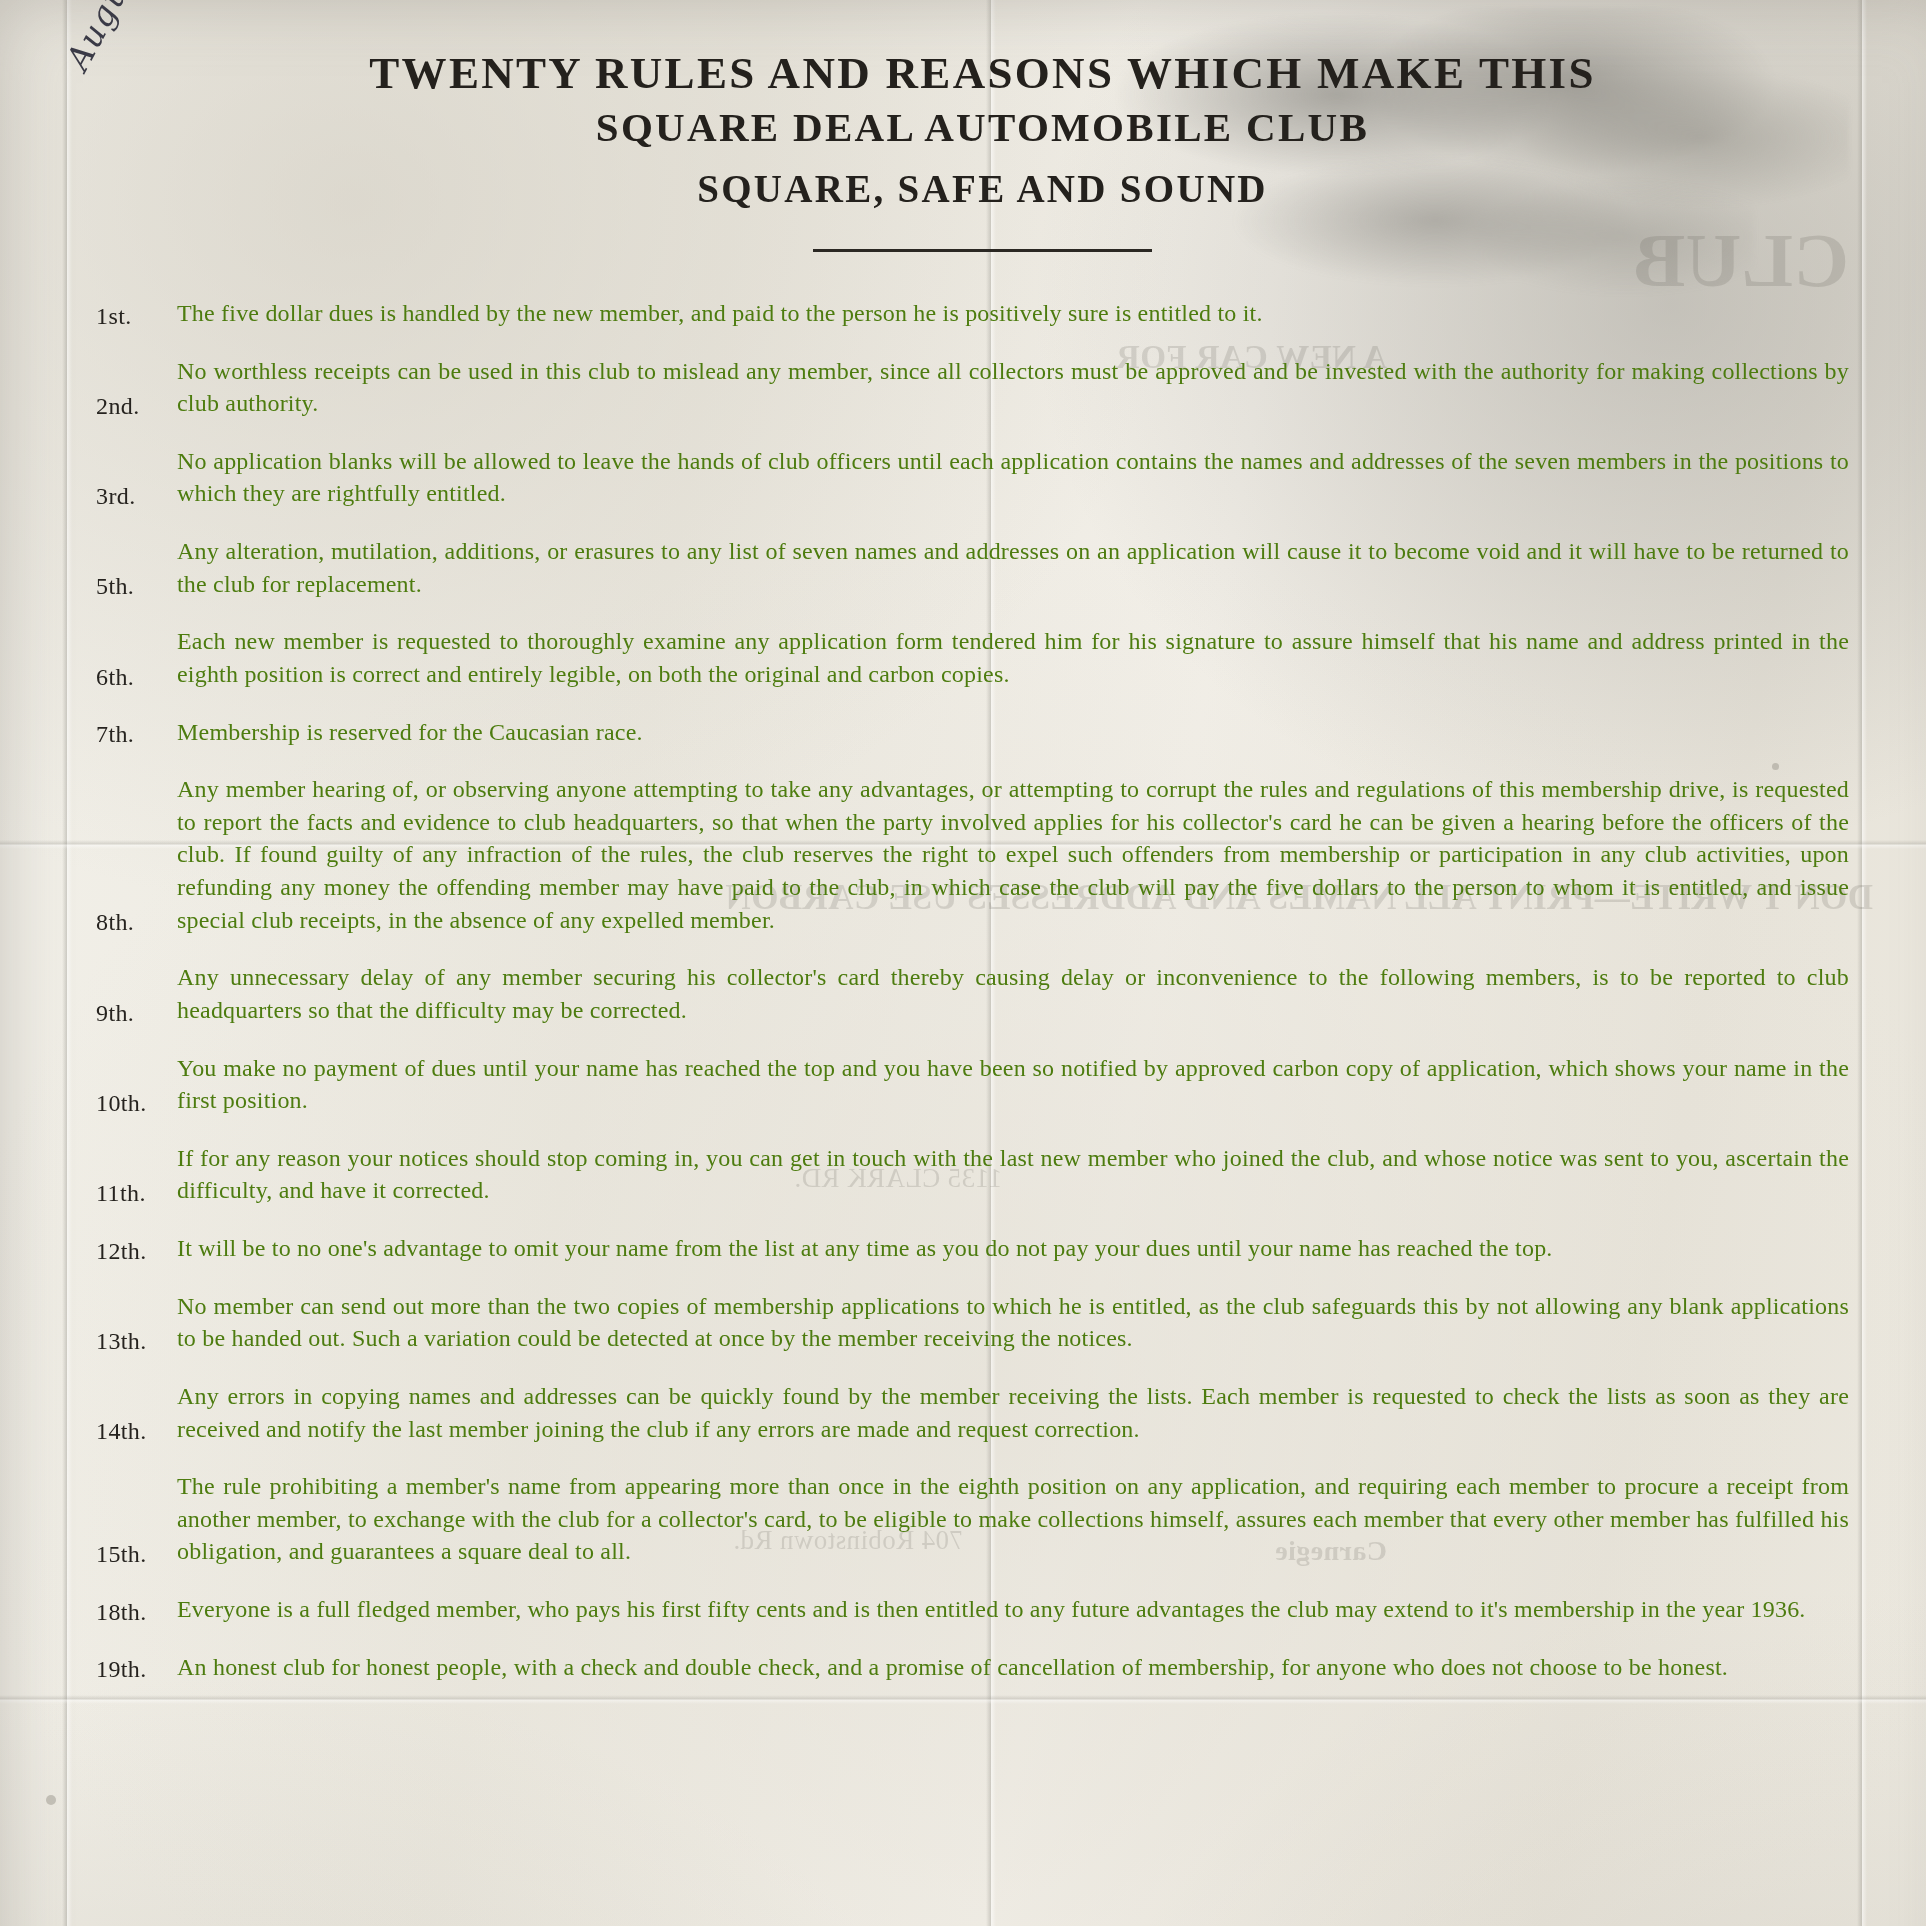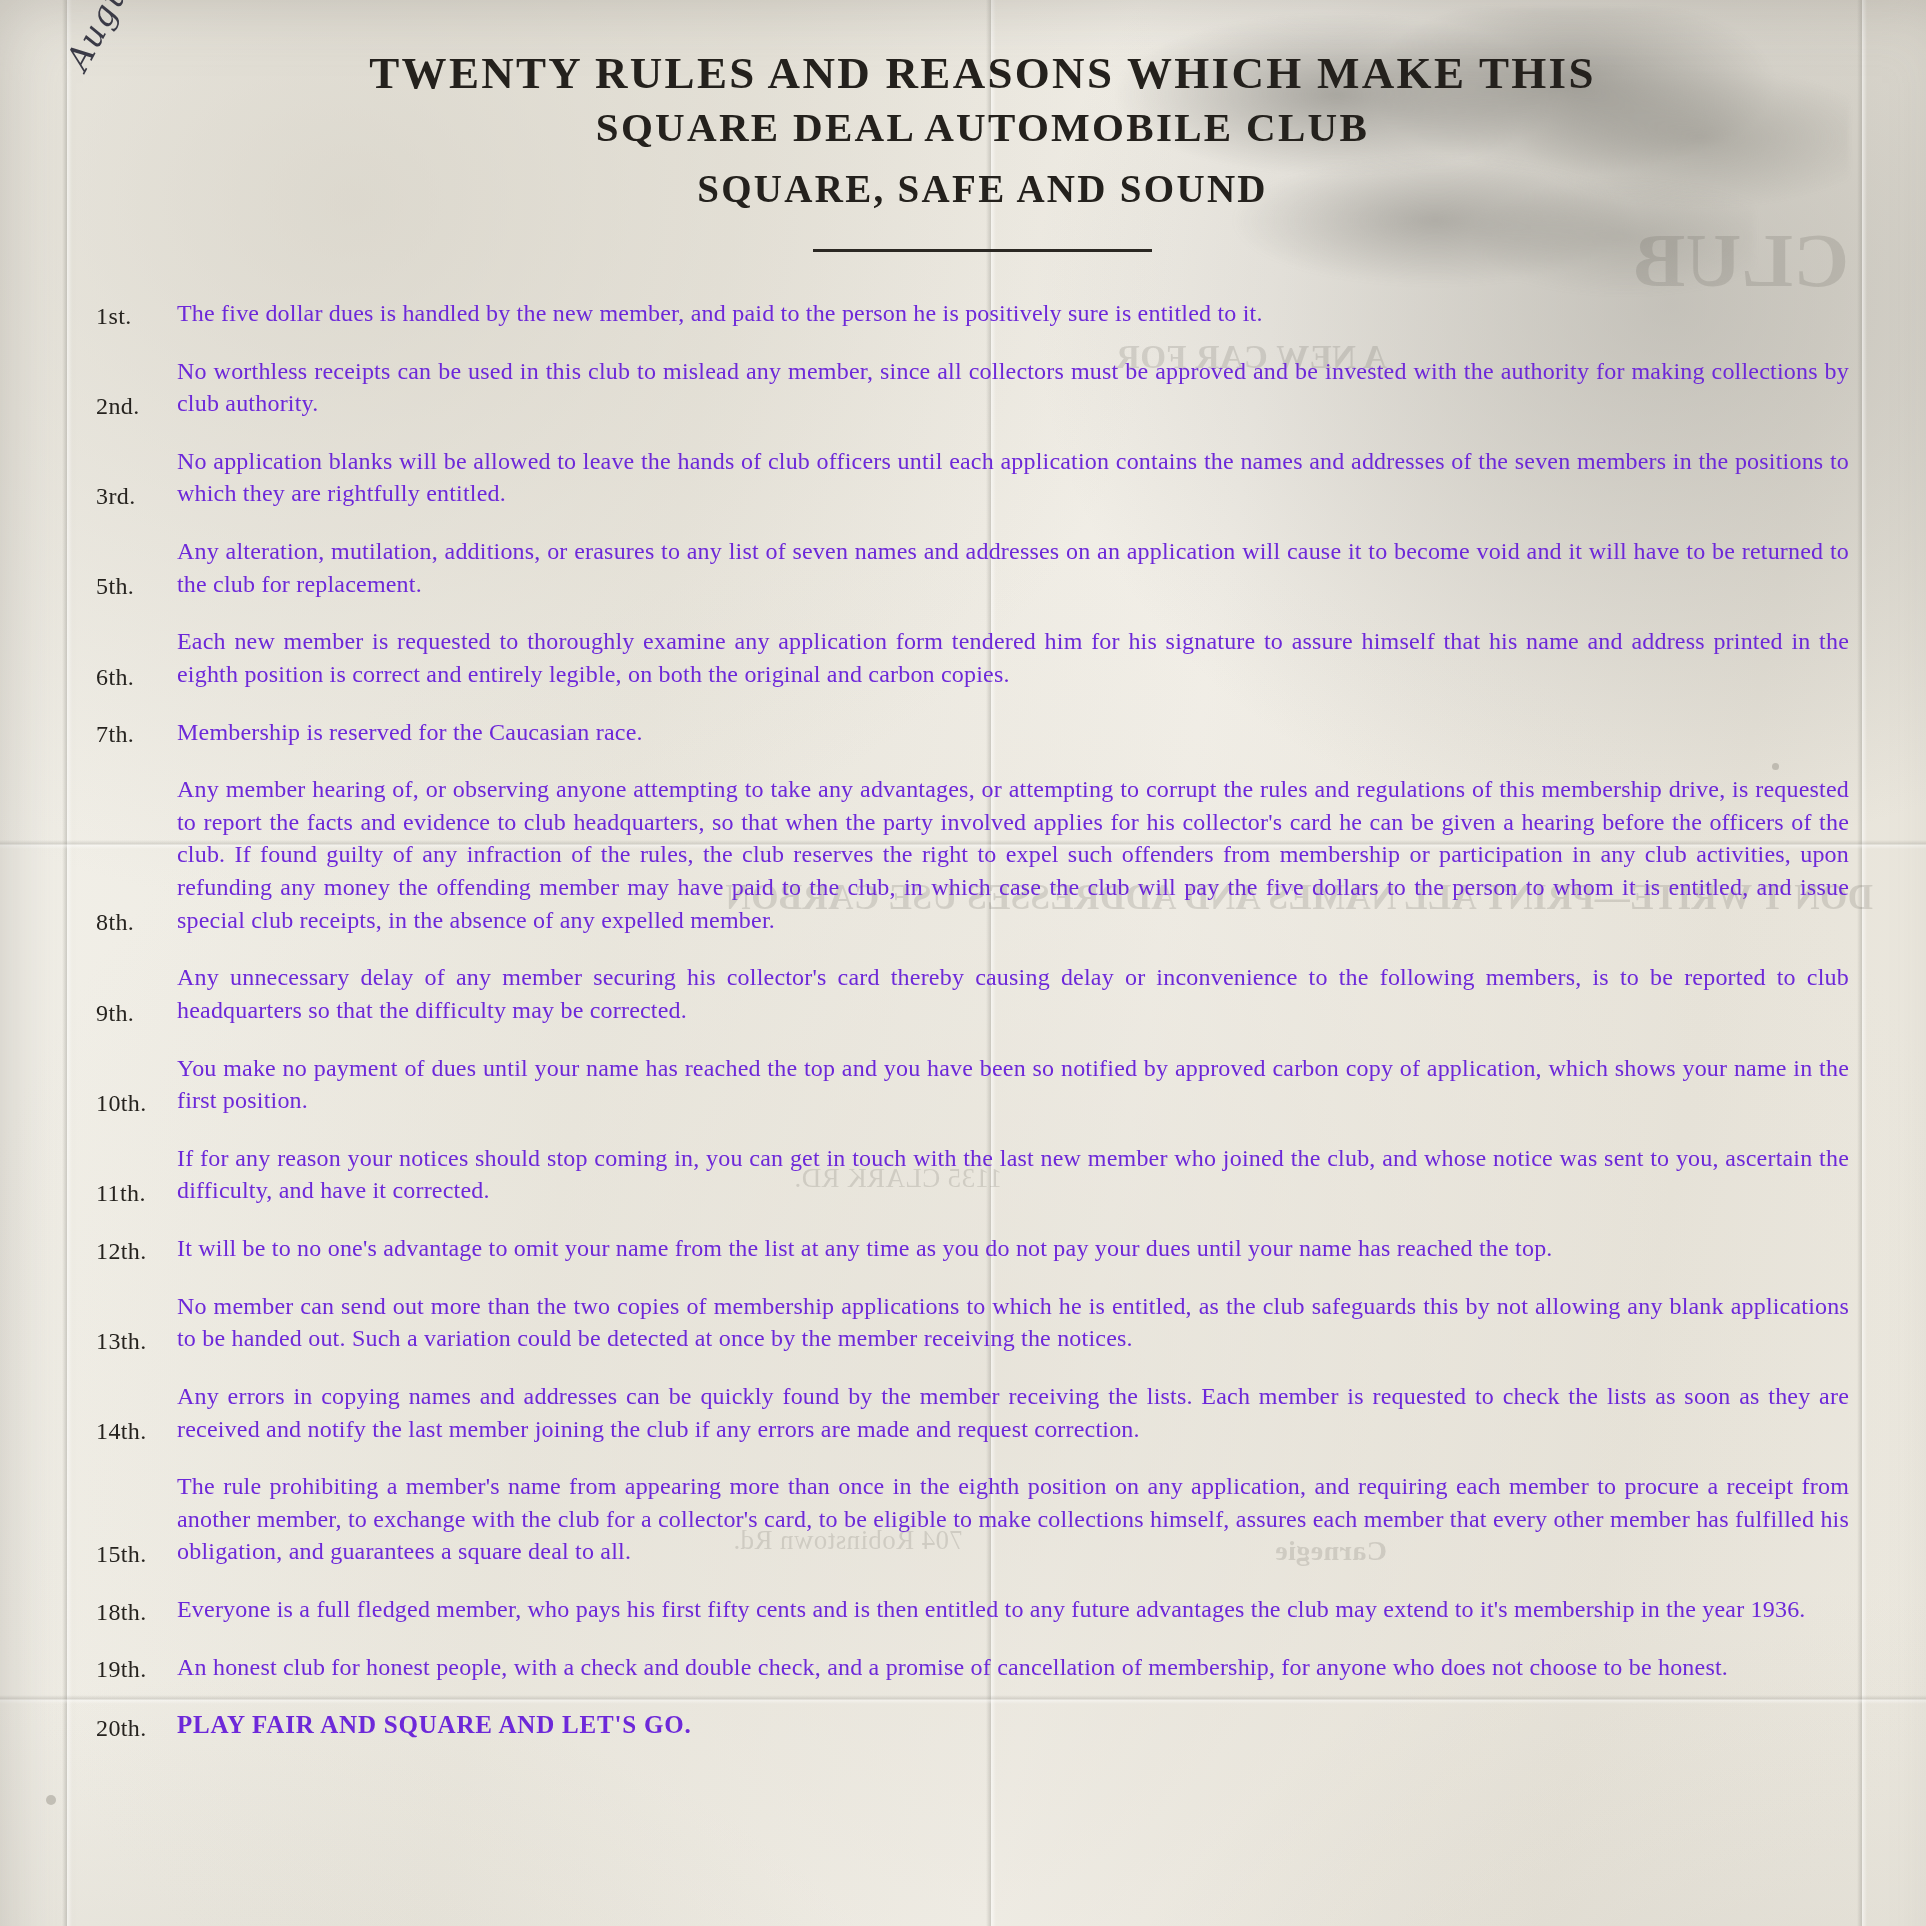--- a/index.html
+++ b/index.html
@@ -116,21 +116,21 @@
     flex: 0 0 81px;
     font-size: 24px;
     color: #26231f;
     letter-spacing: 0.4px;
     padding-top: 0.8px;
   }
   .rule-text {
     flex: 1 1 auto;
     font-size: 24px;
     line-height: 1.36;
-    color: #6d28d9;
+    color: #4d7c0f;
     text-align: justify;
     letter-spacing: 0.2px;
   }
   .rule.last .rule-text {
     font-weight: 700;
     letter-spacing: 0.8px;
     font-size: 25px;
   }
   .rule.last .rule-num {
     font-weight: 400;
@@ -259,24 +259,20 @@
         <div class="rule-text">The rule prohibiting a member's name from appearing more than once in the eighth position on any application, and requiring each member to procure a receipt from another member, to exchange with the club for a collector's card, to be eligible to make collections himself, assures each member that every other member has fulfilled his obligation, and guarantees a square deal to all.</div>
       </div>
       <div class="rule">
         <div class="rule-num">18th.</div>
         <div class="rule-text">Everyone is a full fledged member, who pays his first fifty cents and is then entitled to any future advantages the club may extend to it's membership in the year 1936.</div>
       </div>
       <div class="rule">
         <div class="rule-num">19th.</div>
         <div class="rule-text">An honest club for honest people, with a check and double check, and a promise of cancellation of membership, for anyone who does not choose to be honest.</div>
       </div>
-      <div class="rule last">
-        <div class="rule-num">20th.</div>
-        <div class="rule-text">PLAY FAIR AND SQUARE AND LET'S GO.</div>
-      </div>
 
     </div>
 
   </div>
 
   <div class="speck" style="left:46px; top:1795px; width:10px; height:10px;"></div>
 
   <div class="speck" style="left:1772px; top:763px; width:7px; height:7px;"></div>
 
   <div class="edge-shadow"></div>

